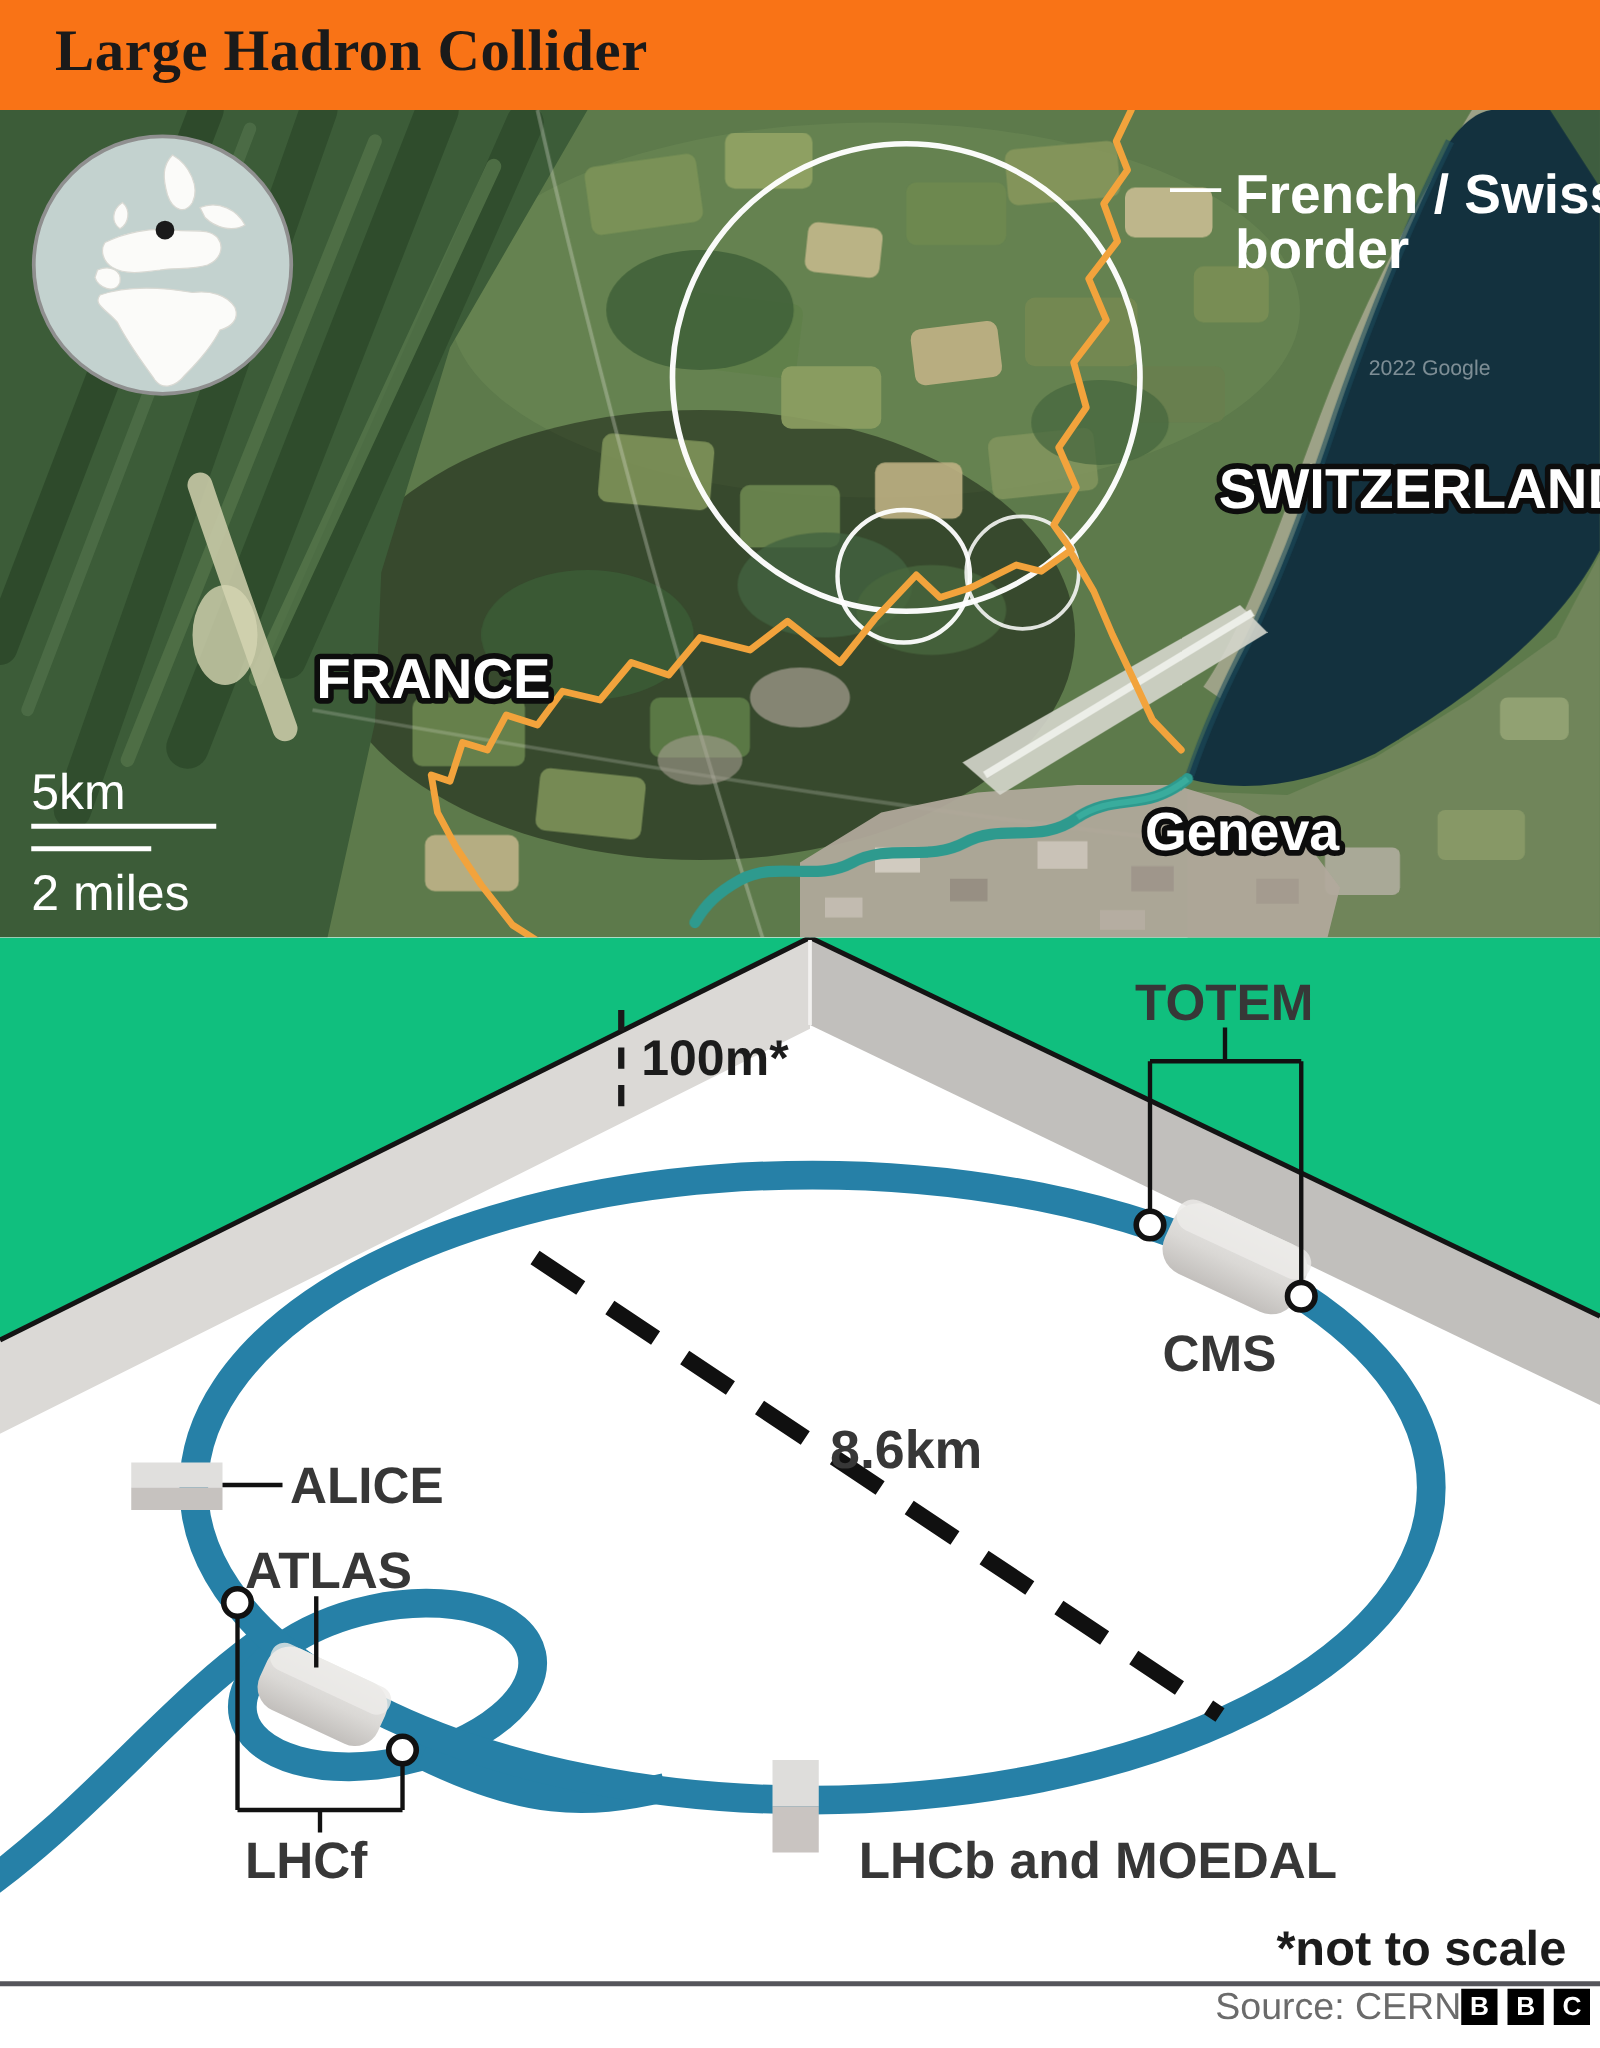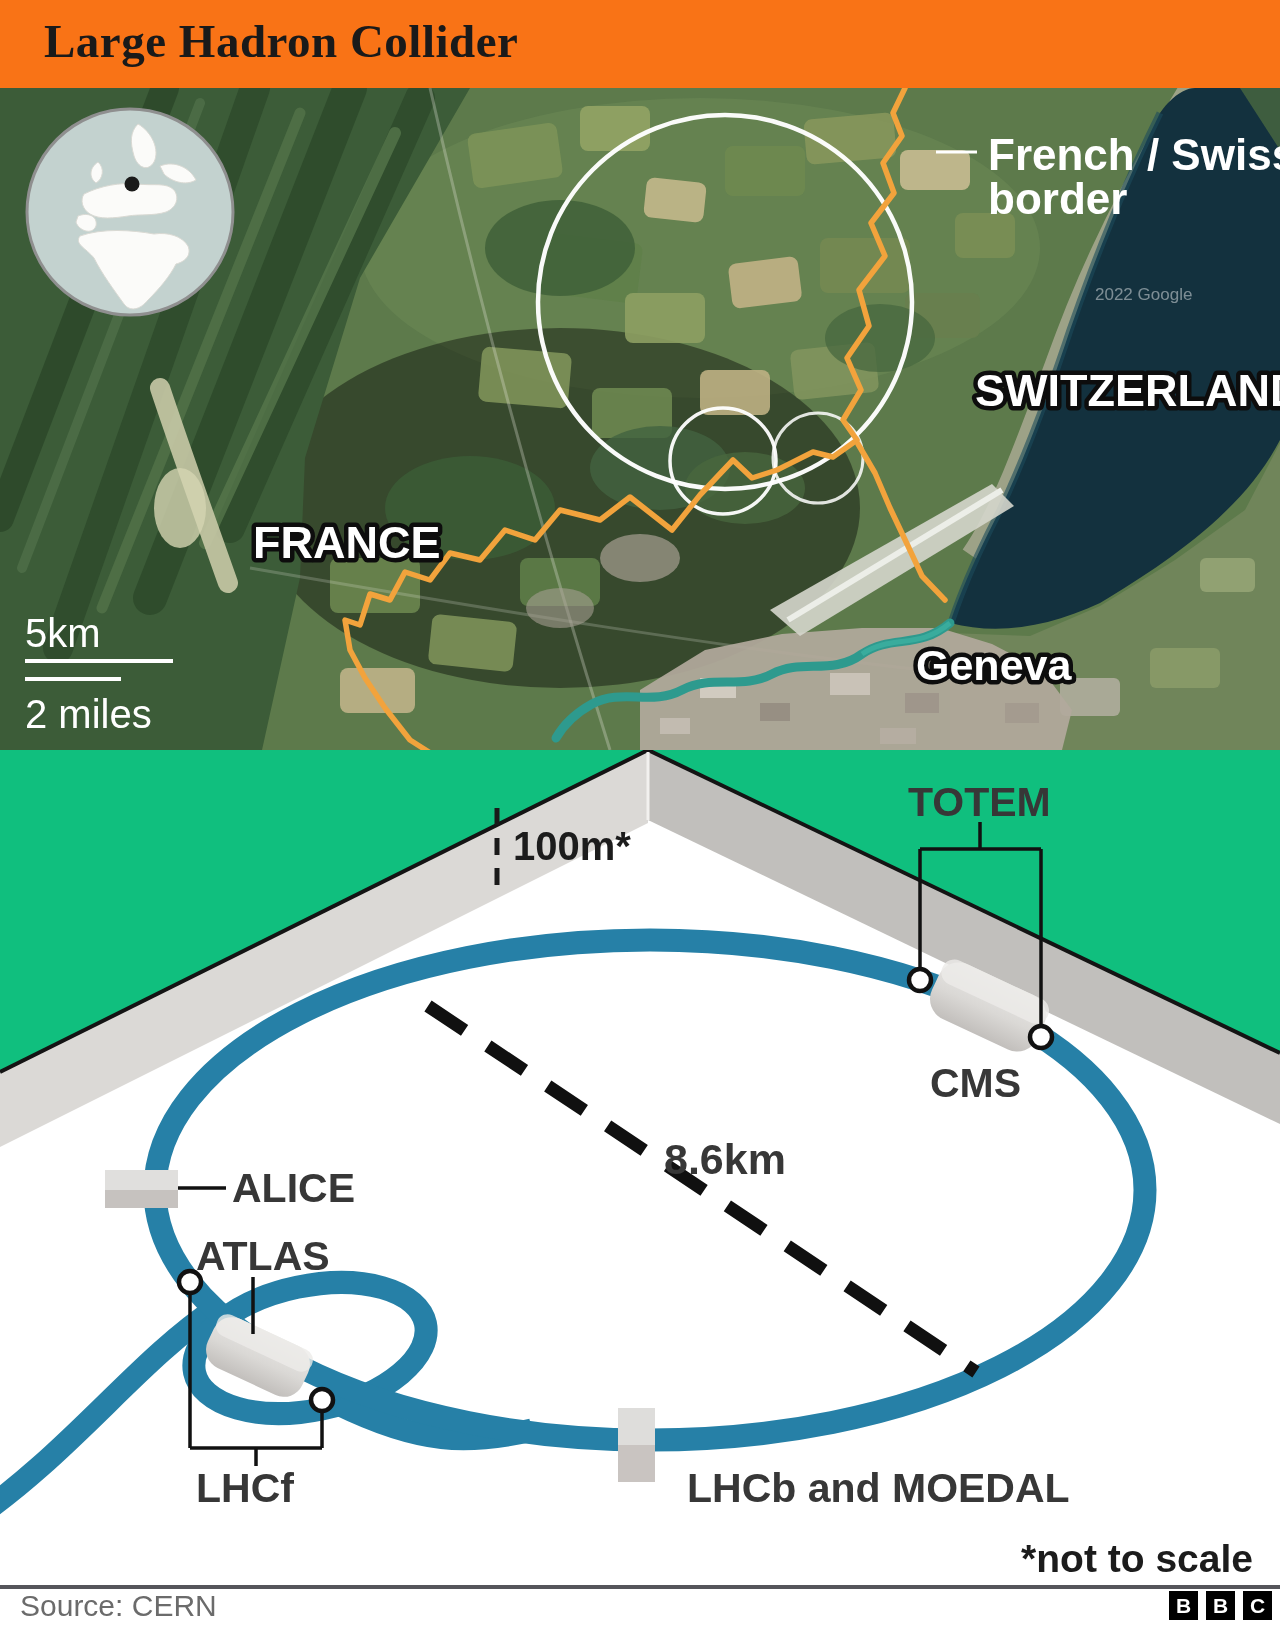--- a/index.html
+++ b/index.html
@@ -5,21 +5,21 @@
   html,body{margin:0;padding:0;background:#ffffff;}
   .page{position:relative;width:1280px;height:1638px;background:#fff;overflow:hidden;
         font-family:"Liberation Sans",sans-serif;}
   .hdr{position:absolute;top:0;left:0;width:1280px;height:88px;background:#f97316;padding-left:24px;}
   .hdr h1{margin:0;padding:14px 0 0 20px;font-family:"Liberation Serif","DejaVu Serif",serif;
           font-weight:700;font-size:47px;letter-spacing:.5px;color:#1a1a1a;}
   .map-wrap{position:absolute;top:88px;left:0;width:1280px;height:662px;}
   .diag-wrap{position:absolute;top:750px;left:0;width:1280px;height:835px;}
   .ftr{position:absolute;top:1585px;left:0;width:1280px;height:37px;background:#fff;
        border-top:4px solid #55555b;box-sizing:border-box;display:flex;align-items:center;
-       justify-content:space-between;padding:0 8px 0 20px;}
+       justify-content:flex-end;padding:0 8px 0 20px;}
   .src{font-size:30px;color:#6b6b6b;}
   .bbc{display:flex;gap:8px;margin-right:0px;}
   .bbc .blk{width:29px;height:29px;background:#000;color:#fff;font-weight:700;font-size:21px;
             display:flex;align-items:center;justify-content:center;}
   svg text{font-family:"Liberation Sans",sans-serif;}
   .geo-label{font-weight:700;fill:#ffffff;stroke:#0d0d0d;stroke-width:9px;paint-order:stroke;
              stroke-linejoin:round;}
   .plain-label{font-weight:700;fill:#ffffff;}
   .scale-label{font-weight:500;fill:#ffffff;}
   .diag-label{font-weight:700;fill:#373737;}

